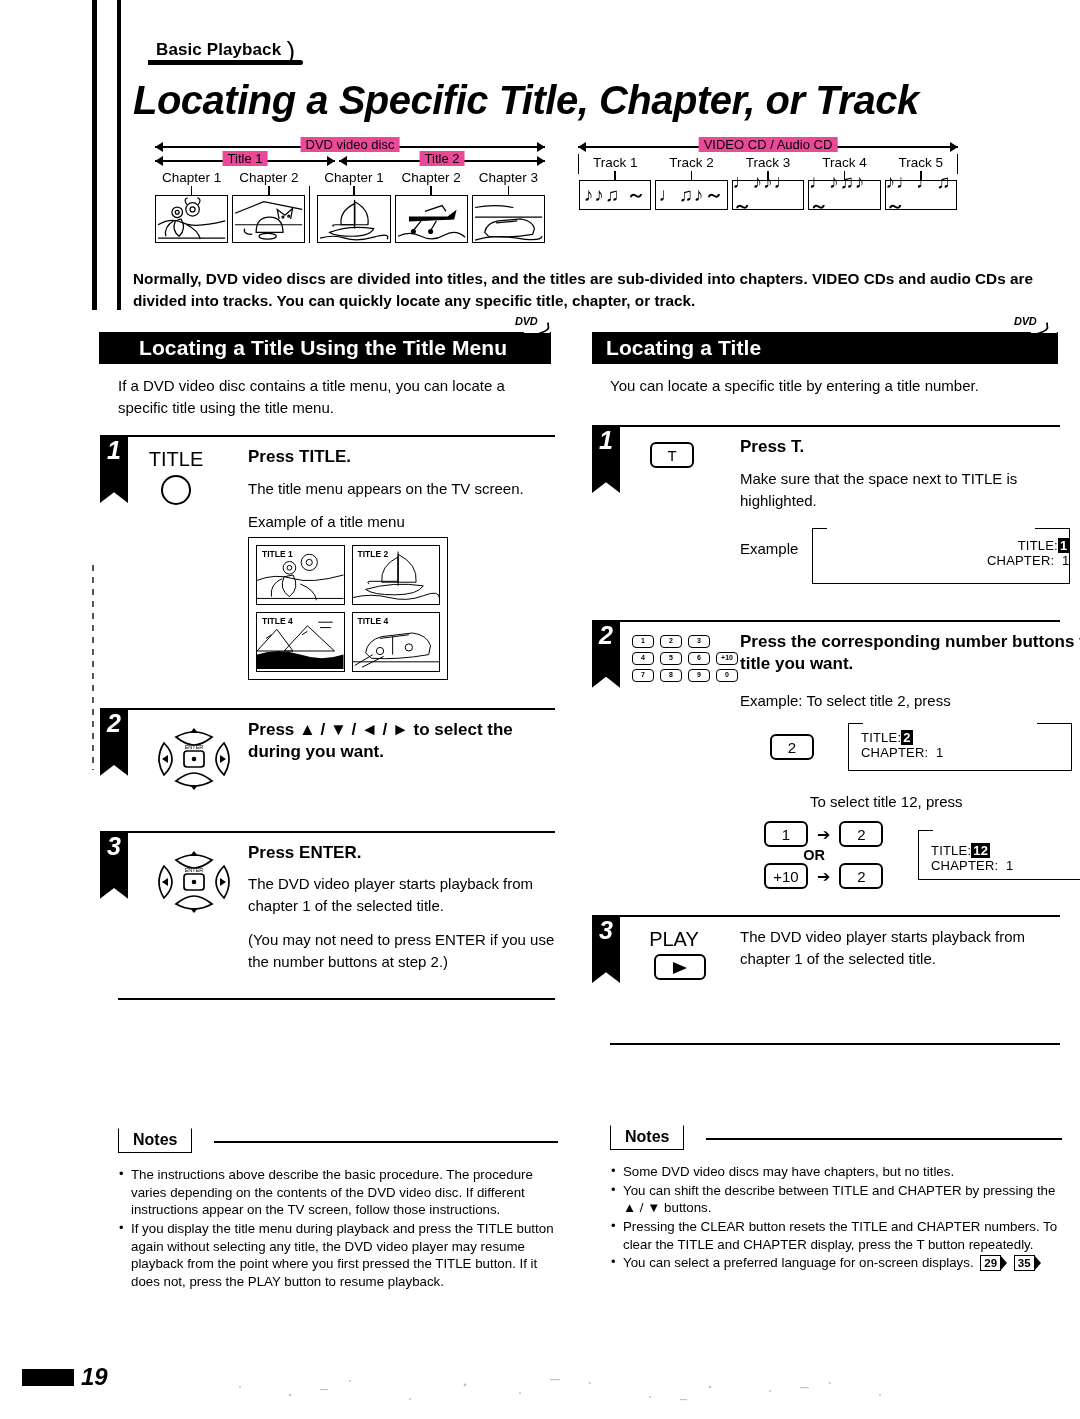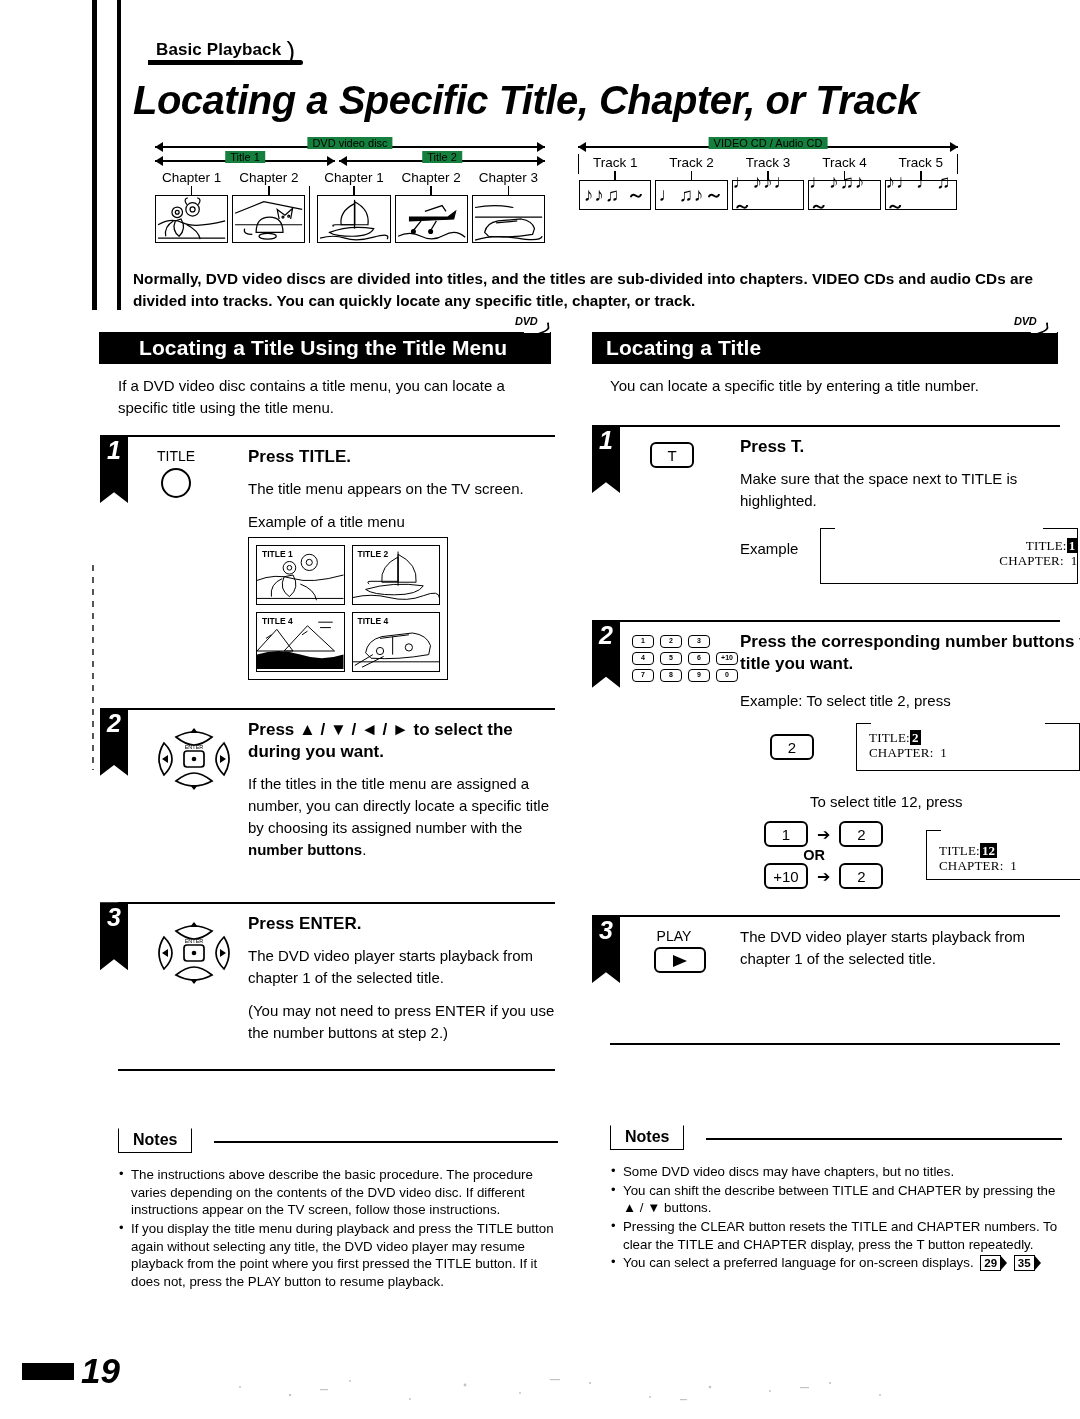--- a/index.html
+++ b/index.html
@@ -48,21 +48,21 @@
   #dia-dvd { left:22px;  width:390px; }
   #dia-cd  { left:445px; width:380px; }
   .arrowline {
     position:relative; height:14px;
   }
   .arrowline .bar {
     position:absolute; top:6px; left:0; right:0; height:1.6px; background:#000;
   }
   .arrowline .lbl {
     position:absolute; top:-3px; left:50%; transform:translateX(-50%);
-    background:#15803d; padding:0 5px; font-size:11px; white-space:nowrap;
+    background:#ec4899; padding:0 5px; font-size:13px; white-space:nowrap;
   }
   .arrowline .tipL, .arrowline .tipR {
     position:absolute; top:1.5px; width:0;height:0;
     border-top:5px solid transparent; border-bottom:5px solid transparent;
   }
   .arrowline .tipL { left:0;  border-right:8px solid #000; }
   .arrowline .tipR { right:0; border-left:8px solid #000; }
 
   .frame-row { display:flex; gap:4px; margin-top:1px; }
   .cellwrap { flex:1; }
@@ -118,21 +118,21 @@
     position:absolute; left:-18px; top:-2px;
     width:28px; height:68px; background:#000; color:#fff;
     font-size:25px; font-weight:bold; font-style:italic;
     text-align:center; line-height:30px;
     clip-path: polygon(0 0, 100% 0, 100% 100%, 50% 84%, 0 100%);
   }
   .step-body { display:flex; gap:0; padding-left:22px; }
   .step-key  { width:108px; flex:none; padding-top:2px; }
   .step-text { flex:1; }
 
-  .key-label { font-size:14px; text-align:center; width:72px; }
+  .key-label { font-size:20px; text-align:center; width:72px; }
   .key-circle { width:30px; height:30px; border:2px solid #000; border-radius:50%; margin:4px 0 0 21px; }
   .key-btn {
     display:inline-block; min-width:44px; height:26px; line-height:23px;
     border:2px solid #000; border-radius:6px; text-align:center;
     font-size:15px; padding:0 7px; background:#fff;
   }
 
   .step-title { font-size:17px; font-weight:bold; line-height:1.33; margin-bottom:9px; }
   .step-p { font-size:15px; line-height:1.47; margin-bottom:11px; }
   .step-p b { font-weight:bold; }
@@ -158,23 +158,22 @@
   .menu-cell .mlbl {
     position:absolute; left:4px; top:3px; font-size:8.5px; font-weight:bold; z-index:2;
     background:rgba(255,255,255,.75); padding:0 1px;
   }
   .menu-cell svg { position:absolute; inset:0; width:100%; height:100%; }
 
   
   .osd {
     border:1.8px solid #000; border-top-color:#000;
     width:258px; height:56px; padding:9px 0 0 12px;
-    font-size:13px; font-family:Liberation Serif, serif; letter-spacing:.2px;
+    font-size:13px; font-family:Liberation Sans, sans-serif; letter-spacing:.2px;
     position:relative;
-    margin-left:8px;
   }
   .osd::before{ content:""; position:absolute; left:14px; right:34px; top:-1.8px; height:1.8px; background:#fff; }
   .osd-row { line-height:1.18; white-space:pre; }
   .hl { background:#000; color:#fff; padding:0 2px; font-weight:bold; }
 
   .ex-flex { display:flex; align-items:flex-start; gap:14px;text-align:right; }
   .ex-label { font-size:15px; padding-top:12px; }
 
   .press-row { display:flex; align-items:center; gap:9px; font-size:15px; }
   .arrow-g { font-size:16px; }
@@ -205,21 +204,21 @@
   }
   .pagetag::after {
     content:""; position:absolute; right:-7px; top:-1.4px; width:0;height:0;
     border-top:8.4px solid transparent; border-bottom:8.4px solid transparent;
     border-left:7px solid #000;
   }
 
   
   #footer { position:absolute; left:22px; bottom:28px; display:flex; align-items:center; gap:7px; }
   #footer-bar { width:52px; height:17px; background:#000; }
-  #footer-num { font-size:35px; font-weight:bold; font-style:italic; }
+  #footer-num { font-size:24px; font-weight:bold; font-style:italic; }
 
   #speckle { position:absolute; left:200px; bottom:10px; width:700px; height:40px;
              opacity:.35; }
 </style>
 </head>
 <body>
 
 <div id="spine-outer"></div>
 <div id="spine-inner"></div>
 <div id="spine-dash"></div>
@@ -473,23 +472,20 @@
           <circle cx="46" cy="38" r="2.3" fill="#000"></circle>
           <text x="46" y="28" font-size="5.5" text-anchor="middle" fill="#000" font-family="'Liberation Sans',sans-serif">ENTER</text>
           <path d="M42 12 L50 12 L46 7 Z" fill="#000"></path>
           <path d="M42 64 L50 64 L46 69 Z" fill="#000"></path>
           <path d="M20 34 L20 42 L14 38 Z" fill="#000"></path>
           <path d="M72 34 L72 42 L78 38 Z" fill="#000"></path>
         </svg>
       </div>
       <div class="step-text">
         <div class="step-title">Press ▲ / ▼ / ◄ / ► to select the during you want.</div>
-        <div class="step-p">
-          <span>If the titles in the title menu are assigned a number, you can directly locate a specific title by choosing its assigned number with the </span><b>number buttons</b><span>.</span>
-        </div>
       </div>
     </div>
   </div>
 
   <div class="step" style="margin-top:30px">
     <div class="step-num">3</div>
     <div class="step-body">
       <div class="step-key">
         <svg class="cursorpad" viewBox="0 0 92 76">
           <g stroke="#000" fill="none" stroke-width="1.7">

